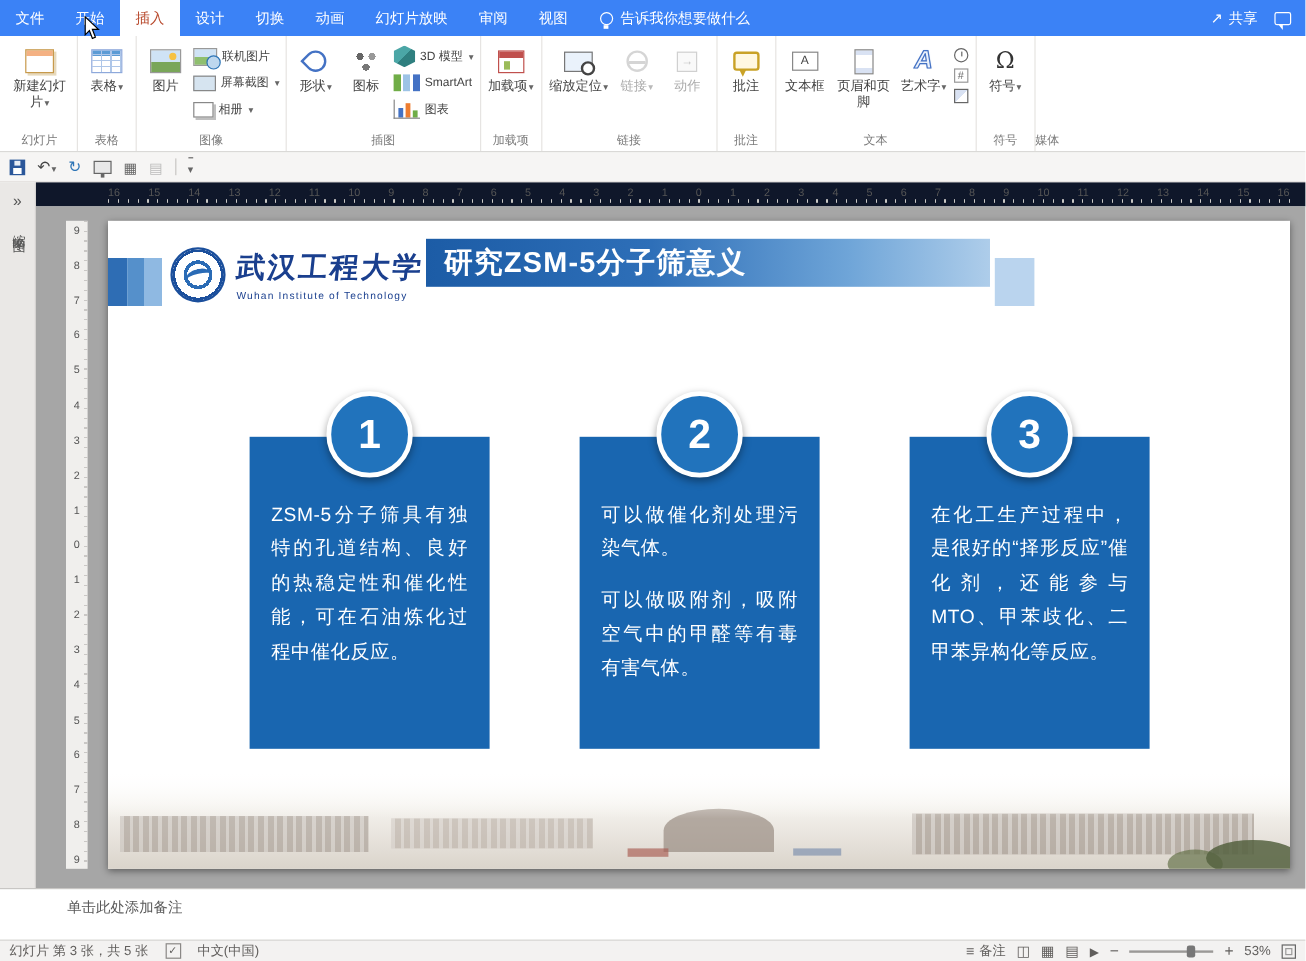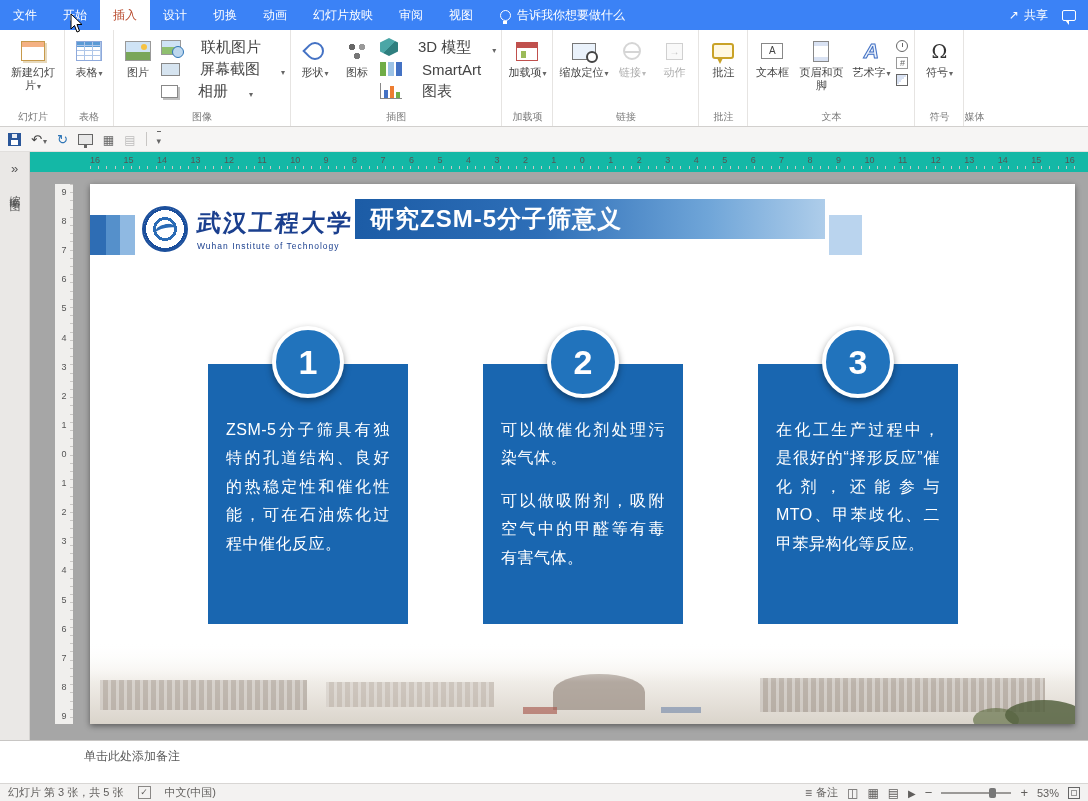--- a/index.html
+++ b/index.html
@@ -23,21 +23,21 @@
   
   .ribbon { flex:0 0 97px; background:#fff; border-bottom:1px solid #D2D0CE; display:flex; align-items:stretch; padding:0 2px; overflow:hidden; }
   .rgroup { position:relative; padding:3px 3px 14px; border-right:1px solid #E6E4E2; }
   .ritems { display:flex; align-items:flex-start; height:100%; }
   .rlabel { position:absolute; bottom:2px; left:0; width:100%; text-align:center; font-size:10px; color:#7A7A7A; white-space:nowrap; }
   .bb { display:flex; flex-direction:column; align-items:center; min-width:42px; max-width:56px; padding:3px 3px 0; }
   .bicon { height:30px; display:flex; align-items:center; justify-content:center; }
   .blabel { font-size:11px; line-height:13px; text-align:center; color:#444; }
   .arw::after { content:"▾"; font-size:8px; color:#666; margin-left:1px; }
   .scol { display:flex; flex-direction:column; gap:4px; padding:5px 2px 0; }
-  .sb { display:flex; align-items:center; gap:20px; font-size:15px; color:#444; height:18px; white-space:nowrap; }
+  .sb { display:flex; align-items:center; gap:4px; font-size:10px; color:#444; height:18px; white-space:nowrap; }
   .disabled { opacity:.45; filter:grayscale(1); }
   .ticol { display:flex; flex-direction:column; gap:5px; padding:7px 3px 0; }
 
   
   .i-newslide { width:24px; height:20px; border:1px solid #C79A4B; background:linear-gradient(#F4B183 0 5px,#fff 5px); box-shadow:2px 2px 0 #E7D9BC; }
   .i-table { width:26px; height:20px; border:1px solid #8EA9DB;
     background-image:repeating-linear-gradient(90deg,transparent 0 7px,#AEC6E8 7px 8px),repeating-linear-gradient(0deg,transparent 0 4px,#AEC6E8 4px 5px),linear-gradient(#5B9BD5 0 5px,#fff 5px); }
   .i-picture { width:26px; height:20px; border:1px solid #999; background:linear-gradient(180deg,#CFE3F5 0 55%,#79A659 55%); position:relative; }
   .i-picture::after { content:""; position:absolute; right:3px; top:2px; width:6px; height:6px; border-radius:50%; background:#F6C243; }
   .i-online { width:20px; height:15px; border:1px solid #999; background:linear-gradient(#CFE3F5 0 50%,#8FBF6F 50%); position:relative; }
@@ -94,21 +94,21 @@
   .qsep { width:1px; height:14px; background:#C8C6C4; }
   .qmore { border-top:1.5px solid #666; }
   .qmore::after { content:"▾"; font-size:9px; color:#666; }
 
   
   .workspace { flex:1; display:flex; min-height:0; }
   .thumbstrip { width:30px; background:#EAE8E6; border-right:1px solid #D5D3D1; display:flex; flex-direction:column; align-items:center; padding-top:7px; gap:9px; }
   .chev::after { content:"»"; font-size:13px; color:#555; }
   .vtext { writing-mode:vertical-rl; font-size:11px; color:#555; letter-spacing:3px; }
   .canvascol { flex:1; display:flex; flex-direction:column; min-width:0; }
-  .hruler { height:20px; background:#14b8a6; position:relative;text-align:right; }
+  .hruler { height:20px; background:#0f172a; position:relative;text-align:right; }
   .hruler-nums { position:absolute; left:60px; top:3px; width:985px; display:flex; justify-content:space-between; font-size:9px; color:#555;
     background-image:repeating-linear-gradient(to right,#C9C7C5 0 1px,transparent 1px 8.2px); background-size:100% 3px; background-position:0 100%; background-repeat:no-repeat; padding-bottom:4px; }
   .canvas { flex:1; background:#A6A6A6; position:relative; overflow:hidden; }
   .vruler { position:absolute; left:25px; top:12px; width:18px; height:540px; background:#F0EFED; display:flex; flex-direction:column; justify-content:space-between; align-items:center; font-size:9px; color:#555; padding:3px 0;
     background-image:repeating-linear-gradient(to bottom,#C9C7C5 0 1px,transparent 1px 8.2px); background-size:3px 100%; background-position:100% 0; background-repeat:no-repeat; }
 
   
   .slide { position:absolute; left:60px; top:12px; width:985px; height:540px; background:#fff; box-shadow:0 2px 6px rgba(0,0,0,.45); }
   .deco-bars { position:absolute; left:0; top:31px; height:40px; display:flex; }
   .deco-bars div { height:100%; }
@@ -140,21 +140,21 @@
   .cb2 { left:24%; bottom:17px; width:17%; height:25px; background-color:#B3A89E; opacity:.55; }
   .cdome { left:47%; bottom:14px; width:92px; height:36px; background:#998B82; border-radius:50% 50% 0 0; opacity:.7; }
   .croof1 { left:44%; bottom:10px; width:34px; height:7px; background:#A85B50; opacity:.65; }
   .croof2 { left:58%; bottom:11px; width:40px; height:6px; background:#6F86A8; opacity:.6; }
   .cb3 { right:3%; bottom:12px; width:29%; height:34px; background-color:#A2978D; opacity:.65; }
   .ctree1 { right:-8px; bottom:-6px; width:78px; height:30px; background:#55613F; border-radius:50%; opacity:.85; }
   .ctree2 { right:56px; bottom:-8px; width:46px; height:24px; background:#66734C; border-radius:50%; opacity:.7; }
   .cfade { left:0; top:0; width:100%; height:40px; background:linear-gradient(to bottom,#fff 0,rgba(255,255,255,0) 100%); }
 
   
-  .notesbar { flex:0 0 43px; background:#fff; border-top:1px solid #C8C6C4; font-size:12px; color:#595959; padding:7px 0 0 84px; }
+  .notesbar { flex:0 0 43px; background:#fff; border-top:1px solid #C8C6C4; font-size:12px; color:#595959; padding:7px 0 0 56px; }
   .statusbar { flex:0 0 18px; background:#F3F2F1; border-top:1px solid #D8D6D4; display:flex; align-items:center; font-size:11px; color:#605E5C; padding:0 8px; gap:14px; }
   .spell { width:13px; height:13px; border:1px solid #8A8886; text-align:center; font-size:9px; line-height:11px; color:#605E5C; }
   .spell::after { content:"✓"; }
   .sb-right { margin-left:auto; display:flex; align-items:center; gap:9px; }
   .notes-toggle { display:flex; align-items:center; gap:4px; }
   .ic-notes::after { content:"≡"; font-size:12px; }
   .vicon { font-size:12px; color:#605E5C; }
   .ic-normal::after { content:"◫"; }
   .ic-sorter::after { content:"▦"; }
   .ic-reading::after { content:"▤"; }

